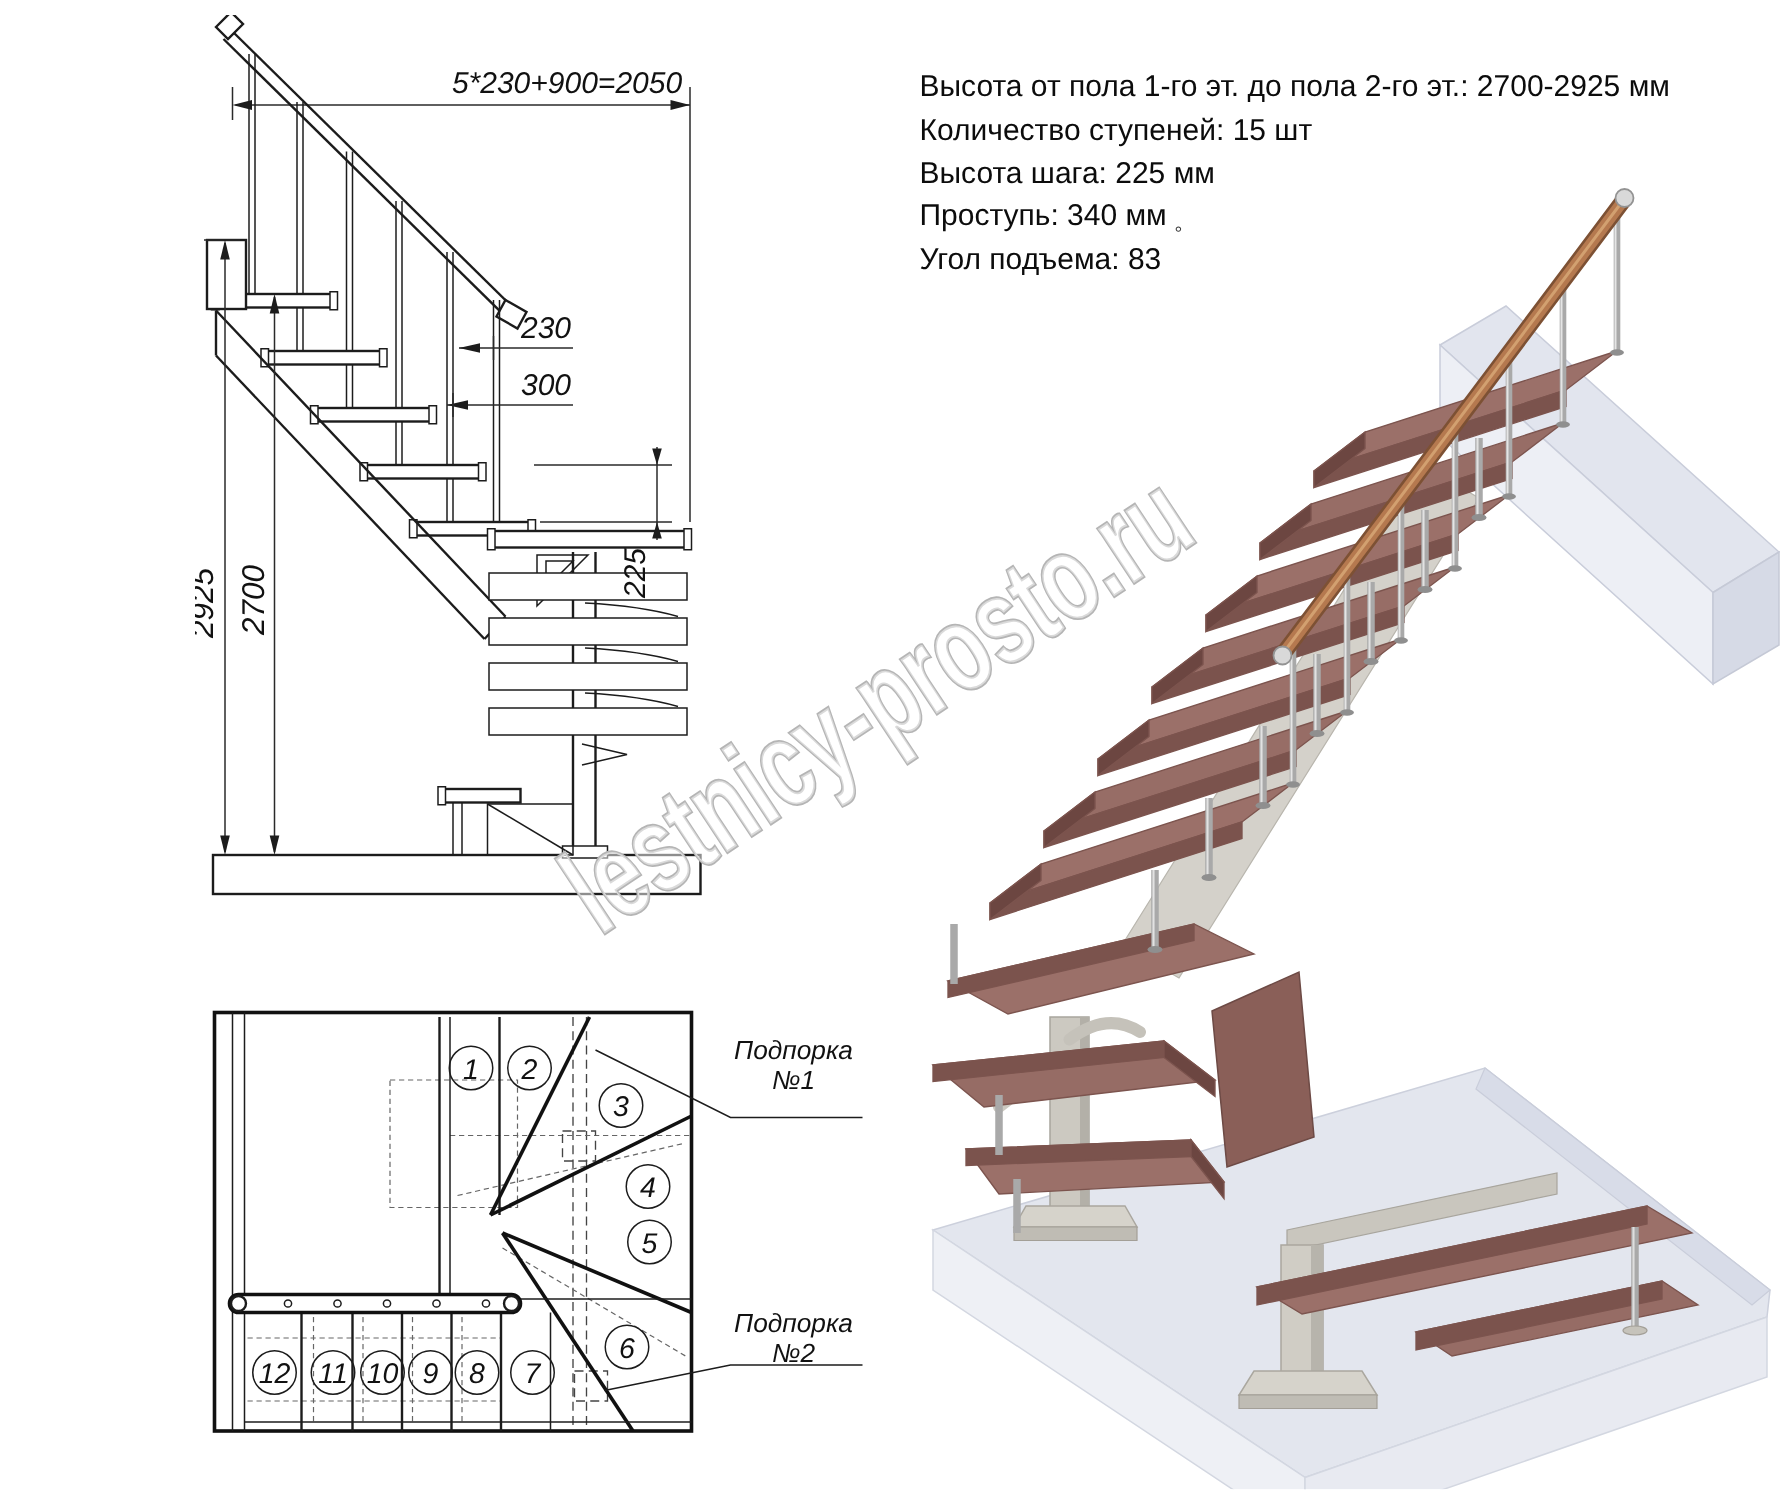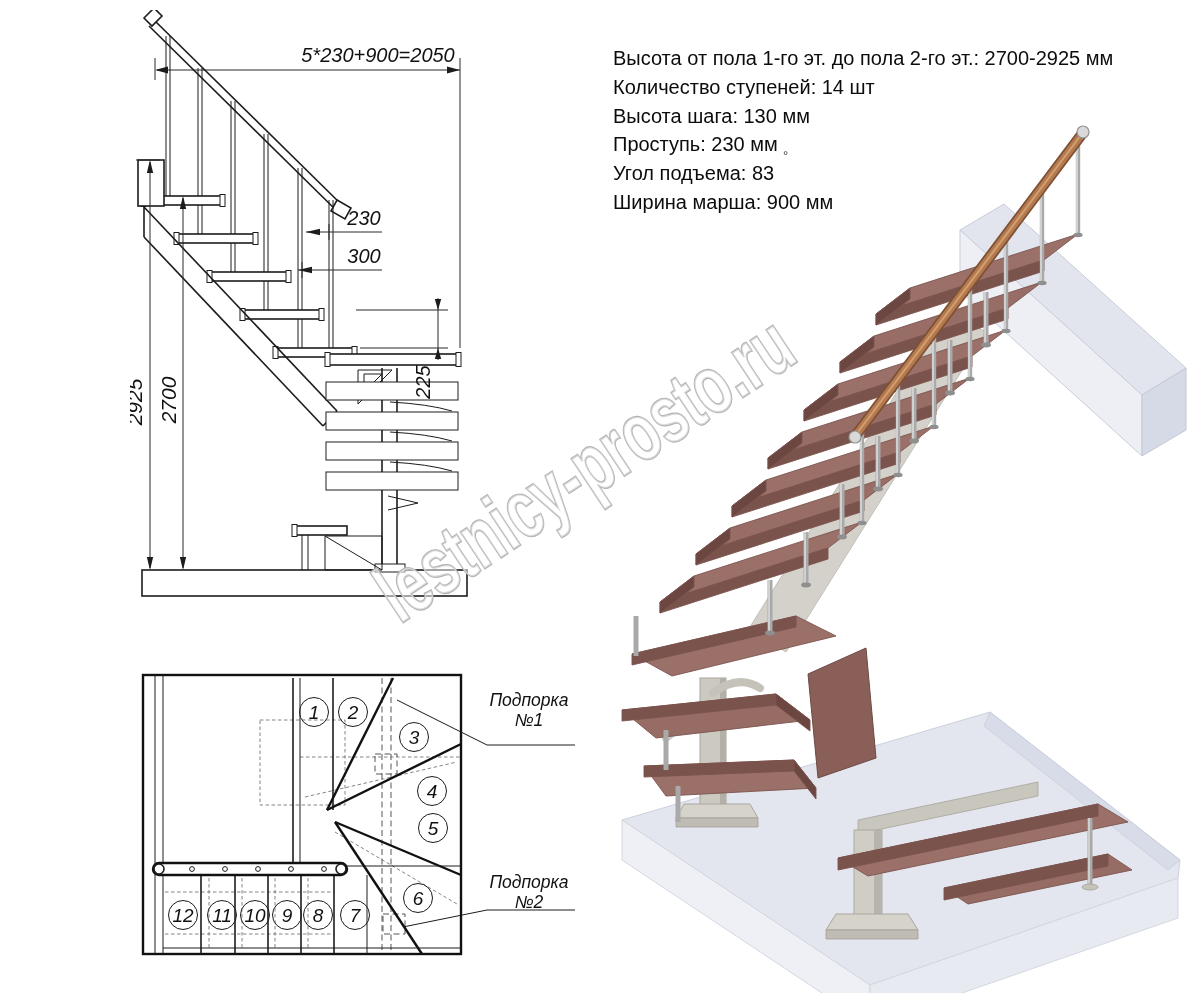--- a/index.html
+++ b/index.html
@@ -24,25 +24,24 @@
   #watermark-layer{left:0;top:0;pointer-events:none;z-index:6;}
   #render-svg{z-index:2;}
 </style>
 </head>
 <body>
 
 <div id="stage">
 
   <div id="specs" class="abs">
     <div class="spec-line">Высота от пола 1-го эт. до пола 2-го эт.: 2700-2925 мм</div>
-    <div class="spec-line">Количество ступеней: 14 шт</div>
-    <div class="spec-line">Высота шага: 130 мм</div>
-    <div class="spec-line">Проступь: 230 мм</div>
+    <div class="spec-line">Количество ступеней: 15 шт</div>
+    <div class="spec-line">Высота шага: 225 мм</div>
+    <div class="spec-line">Проступь: 340 мм</div>
     <div class="spec-line">Угол подъема: 83</div>
-    <div class="spec-line">Ширина марша: 900 мм</div>
   </div>
   <div id="degree-mark" class="abs">°</div>
 
   <svg class="abs" style="left:130px;top:10px;" width="345" height="615" viewBox="0 0 345 615">
 
     <rect x="12" y="560" width="325" height="26" class="med whitefill"></rect>
 
     <g>
       <line x1="27" y1="60" x2="330" y2="60" class="dimline"></line>
       <line x1="330" y1="48" x2="330" y2="338" class="dimline"></line>

